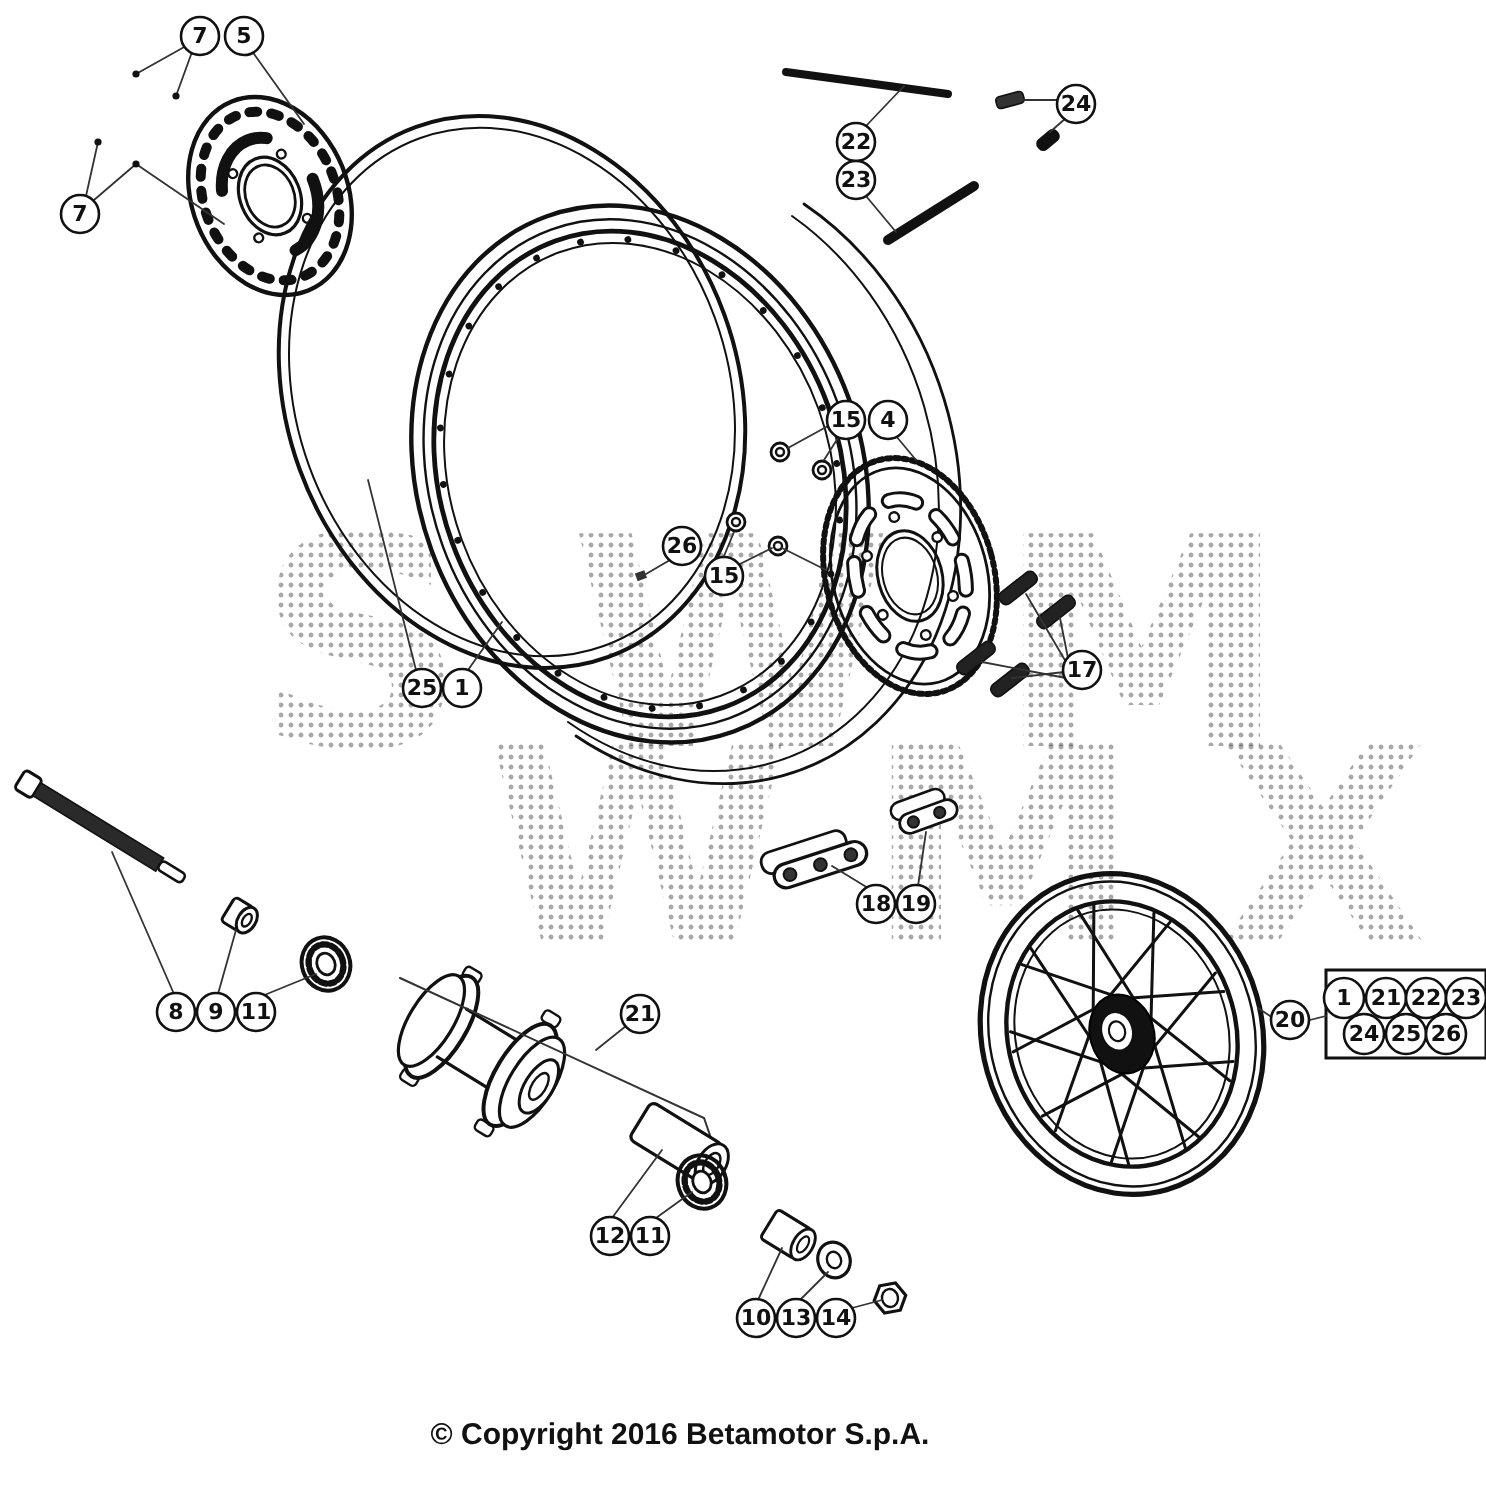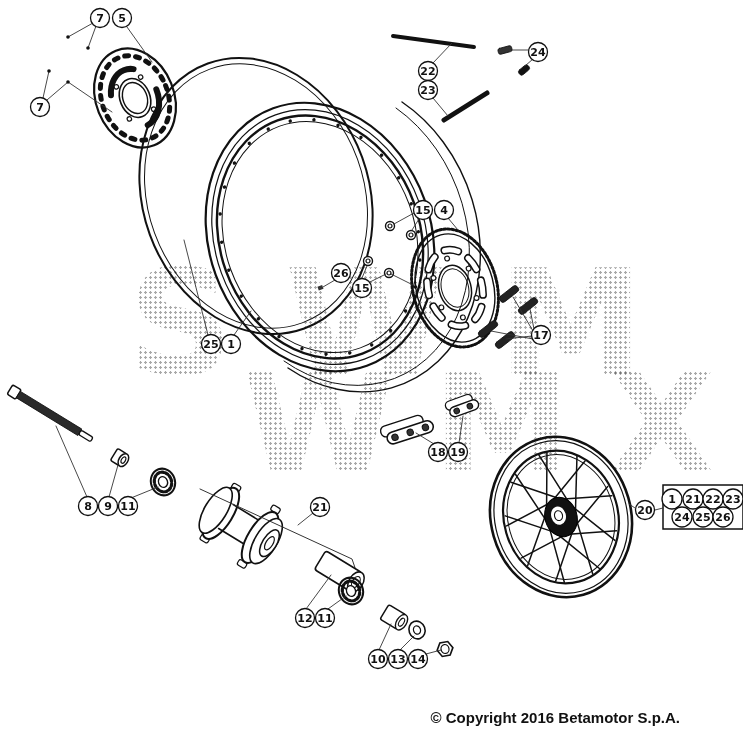--- a/index.html
+++ b/index.html
@@ -5,21 +5,21 @@
   html,body{margin:0;padding:0;background:#fff;}
   .page{position:relative;width:743px;height:743px;background:#fff;overflow:hidden;
         font-family:"Liberation Sans",sans-serif;}
   .wm{position:absolute;font-family:"DejaVu Sans",sans-serif;font-weight:800;
       color:transparent;-webkit-background-clip:text;background-clip:text;
       background-image:radial-gradient(circle,rgba(40,40,40,.8) 1px,rgba(0,0,0,0) 1.45px);
       background-size:5px 5px;opacity:.5;line-height:1;white-space:nowrap;}
   #wm1{left:128px;top:250px;font-size:146px;letter-spacing:52px;}
   #wm2{left:243px;top:356px;font-size:138px;letter-spacing:38px;}
   #diagram{position:absolute;left:0;top:0;}
-  .copyright{position:absolute;left:0;top:709px;width:680px;text-align:right;
+  .copyright{position:absolute;left:0;top:709px;width:680px;text-align:center;
              font-size:15px;font-weight:bold;color:#111;}
   text.balloon-label{font-family:"DejaVu Sans","Liberation Sans",sans-serif;
              font-size:11px;font-weight:bold;fill:#111;}
 </style>
 </head>
 <body>
 
 <div class="page">
 
   <div class="wm" id="wm1">SWM</div>

